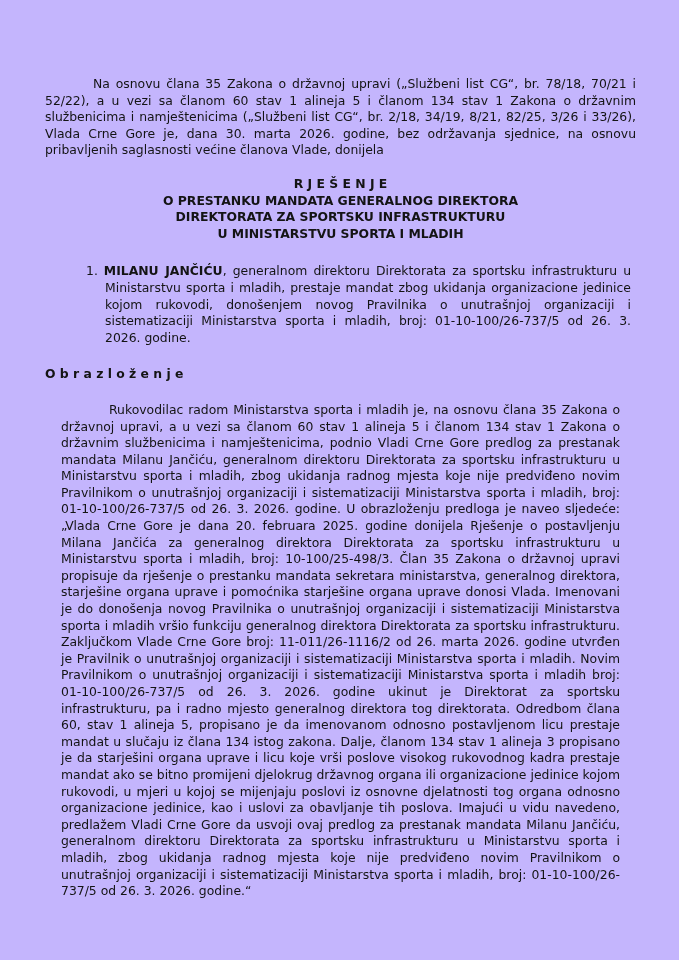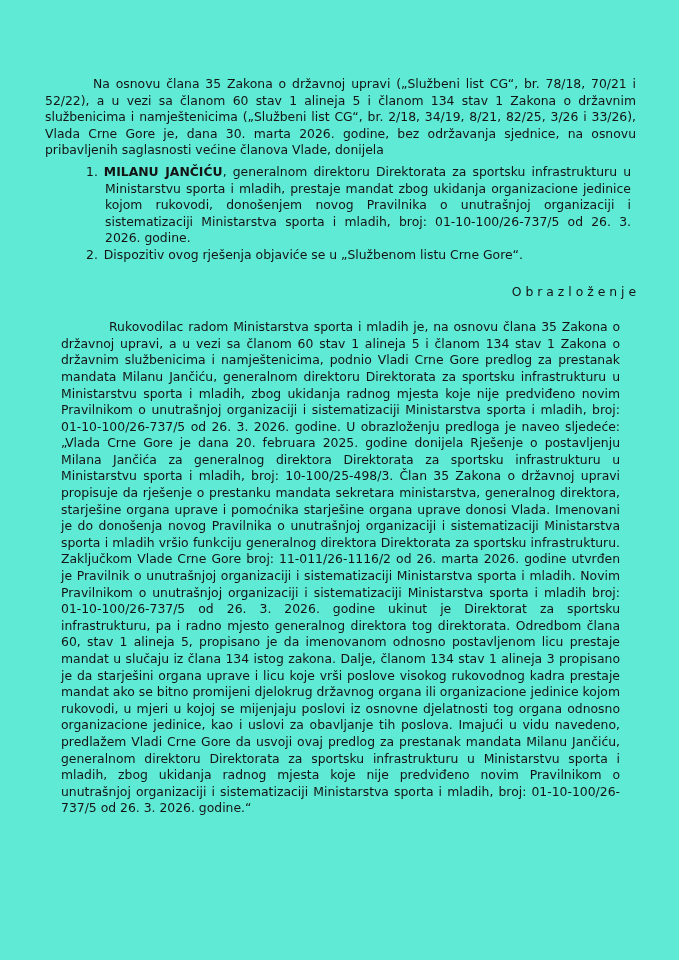--- a/index.html
+++ b/index.html
@@ -2,21 +2,21 @@
 <html><head>
 <meta charset="utf-8">
 <style>
   * { box-sizing: border-box; }
   html, body { margin: 0; padding: 0; background: #ffffff; }
   .page {
     position: relative;
     width: 679px;
     height: 960px;
     margin: 0 auto;
-    background: #5eead4;
+    background: #c4b5fd;
     padding: 76px 43px 16px 45px;
     font-family: "DejaVu Sans", "Liberation Sans", sans-serif;
     font-size: 12.4px;
     line-height: 16.6px;
     color: #141414;
     overflow: hidden;
   }
   .para {
     margin: 0;
     text-align: justify;
@@ -32,43 +32,46 @@
   .list { margin: 5px; }
   .list-item {
     text-align: justify;
     padding-left: 55px;
     text-indent: -19px;
   }
   .num { margin-right: 6px; }
   .bold-name { font-weight: bold; }
   .section-heading {
     margin: 20px 0 19px 0;
-    text-align: right;
-    font-weight: normal;
+    text-align: left;
+    font-weight: bold;
   }
   .body-para {
     margin: 16px;
     text-align: justify;
     text-indent: 48px;
   }
 </style>
 </head>
 <body>
 
 <div class="page">
 
   <p class="para first-indent">Na osnovu člana 35 Zakona o državnoj upravi („Službeni list CG“, br. 78/18, 70/21 i 52/22), a u vezi sa članom 60 stav 1 alineja 5 i članom 134 stav 1 Zakona o državnim službenicima i namještenicima („Službeni list CG“, br. 2/18, 34/19, 8/21, 82/25, 3/26 i 33/26), Vlada Crne Gore je, dana 30. marta 2026. godine, bez održavanja sjednice, na osnovu pribavljenih saglasnosti većine članova Vlade, donijela</p>
 
+  <div class="title-block">
+    <div class="title-line">R J E Š E N J E</div>
+    <div class="title-line">O PRESTANKU MANDATA GENERALNOG DIREKTORA</div>
+    <div class="title-line">DIREKTORATA ZA SPORTSKU INFRASTRUKTURU</div>
+    <div class="title-line">U MINISTARSTVU SPORTA I MLADIH</div>
+  </div>
 
   <div class="list">
     <div class="list-item">
       <span class="num">1.</span><span class="bold-name">MILANU JANČIĆU</span><span>, generalnom direktoru Direktorata za sportsku infrastrukturu u Ministarstvu sporta i mladih, prestaje mandat zbog ukidanja organizacione jedinice kojom rukovodi, donošenjem novog Pravilnika o unutrašnjoj organizaciji i sistematizaciji Ministarstva sporta i mladih, broj: 01-10-100/26-737/5 od 26. 3. 2026. godine.</span>
-    </div>
-    <div class="list-item">
-      <span class="num">2.</span><span class="bold-name"></span><span>Dispozitiv ovog rješenja objaviće se u „Službenom listu Crne Gore“.</span>
     </div>
   </div>
 
   <div class="section-heading">O b r a z l o ž e n j e</div>
 
   <p class="body-para">Rukovodilac radom Ministarstva sporta i mladih je, na osnovu člana 35 Zakona o državnoj upravi, a u vezi sa članom 60 stav 1 alineja 5 i članom 134 stav 1 Zakona o državnim službenicima i namještenicima, podnio Vladi Crne Gore predlog za prestanak mandata Milanu Jančiću, generalnom direktoru Direktorata za sportsku infrastrukturu u Ministarstvu sporta i mladih, zbog ukidanja radnog mjesta koje nije predviđeno novim Pravilnikom o unutrašnjoj organizaciji i sistematizaciji Ministarstva sporta i mladih, broj: 01-10-100/26-737/5 od 26. 3. 2026. godine. U obrazloženju predloga je naveo sljedeće: „Vlada Crne Gore je dana 20. februara 2025. godine donijela Rješenje o postavljenju Milana Jančića za generalnog direktora Direktorata za sportsku infrastrukturu u Ministarstvu sporta i mladih, broj: 10-100/25-498/3. Član 35 Zakona o državnoj upravi propisuje da rješenje o prestanku mandata sekretara ministarstva, generalnog direktora, starješine organa uprave i pomoćnika starješine organa uprave donosi Vlada. Imenovani je do donošenja novog Pravilnika o unutrašnjoj organizaciji i sistematizaciji Ministarstva sporta i mladih vršio funkciju generalnog direktora Direktorata za sportsku infrastrukturu. Zaključkom Vlade Crne Gore broj: 11-011/26-1116/2 od 26. marta 2026. godine utvrđen je Pravilnik o unutrašnjoj organizaciji i sistematizaciji Ministarstva sporta i mladih. Novim Pravilnikom o unutrašnjoj organizaciji i sistematizaciji Ministarstva sporta i mladih broj: 01-10-100/26-737/5 od 26. 3. 2026. godine ukinut je Direktorat za sportsku infrastrukturu, pa i radno mjesto generalnog direktora tog direktorata. Odredbom člana 60, stav 1 alineja 5, propisano je da imenovanom odnosno postavljenom licu prestaje mandat u slučaju iz člana 134 istog zakona. Dalje, članom 134 stav 1 alineja 3 propisano je da starješini organa uprave i licu koje vrši poslove visokog rukovodnog kadra prestaje mandat ako se bitno promijeni djelokrug državnog organa ili organizacione jedinice kojom rukovodi, u mjeri u kojoj se mijenjaju poslovi iz osnovne djelatnosti tog organa odnosno organizacione jedinice, kao i uslovi za obavljanje tih poslova. Imajući u vidu navedeno, predlažem Vladi Crne Gore da usvoji ovaj predlog za prestanak mandata Milanu Jančiću, generalnom direktoru Direktorata za sportsku infrastrukturu u Ministarstvu sporta i mladih, zbog ukidanja radnog mjesta koje nije predviđeno novim Pravilnikom o unutrašnjoj organizaciji i sistematizaciji Ministarstva sporta i mladih, broj: 01-10-100/26-737/5 od 26. 3. 2026. godine.“</p>
 
 </div>
 
 </body></html>

